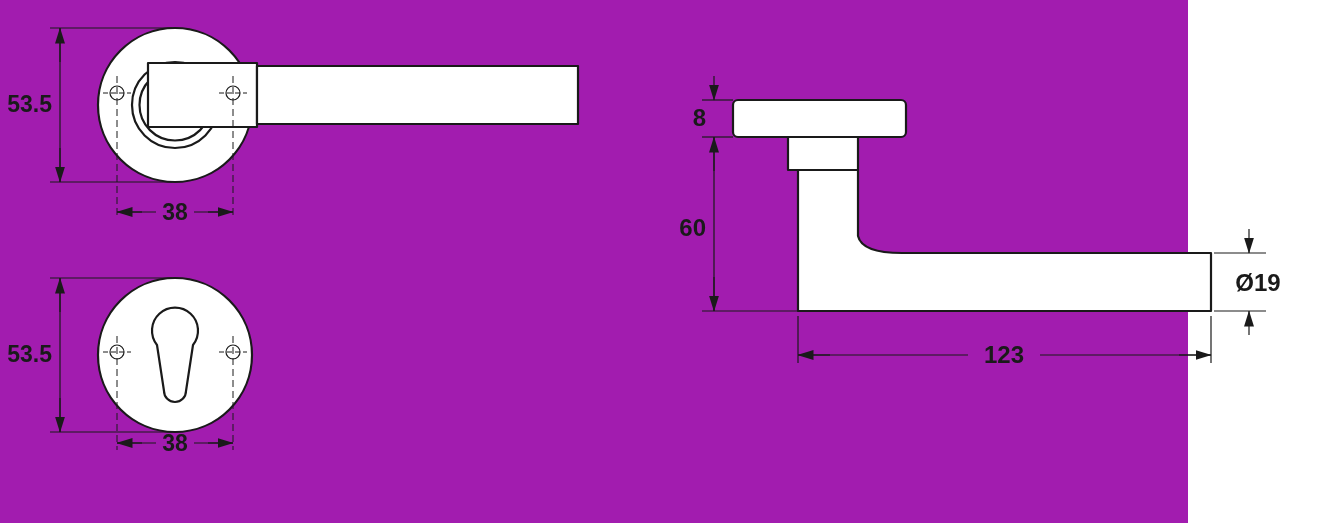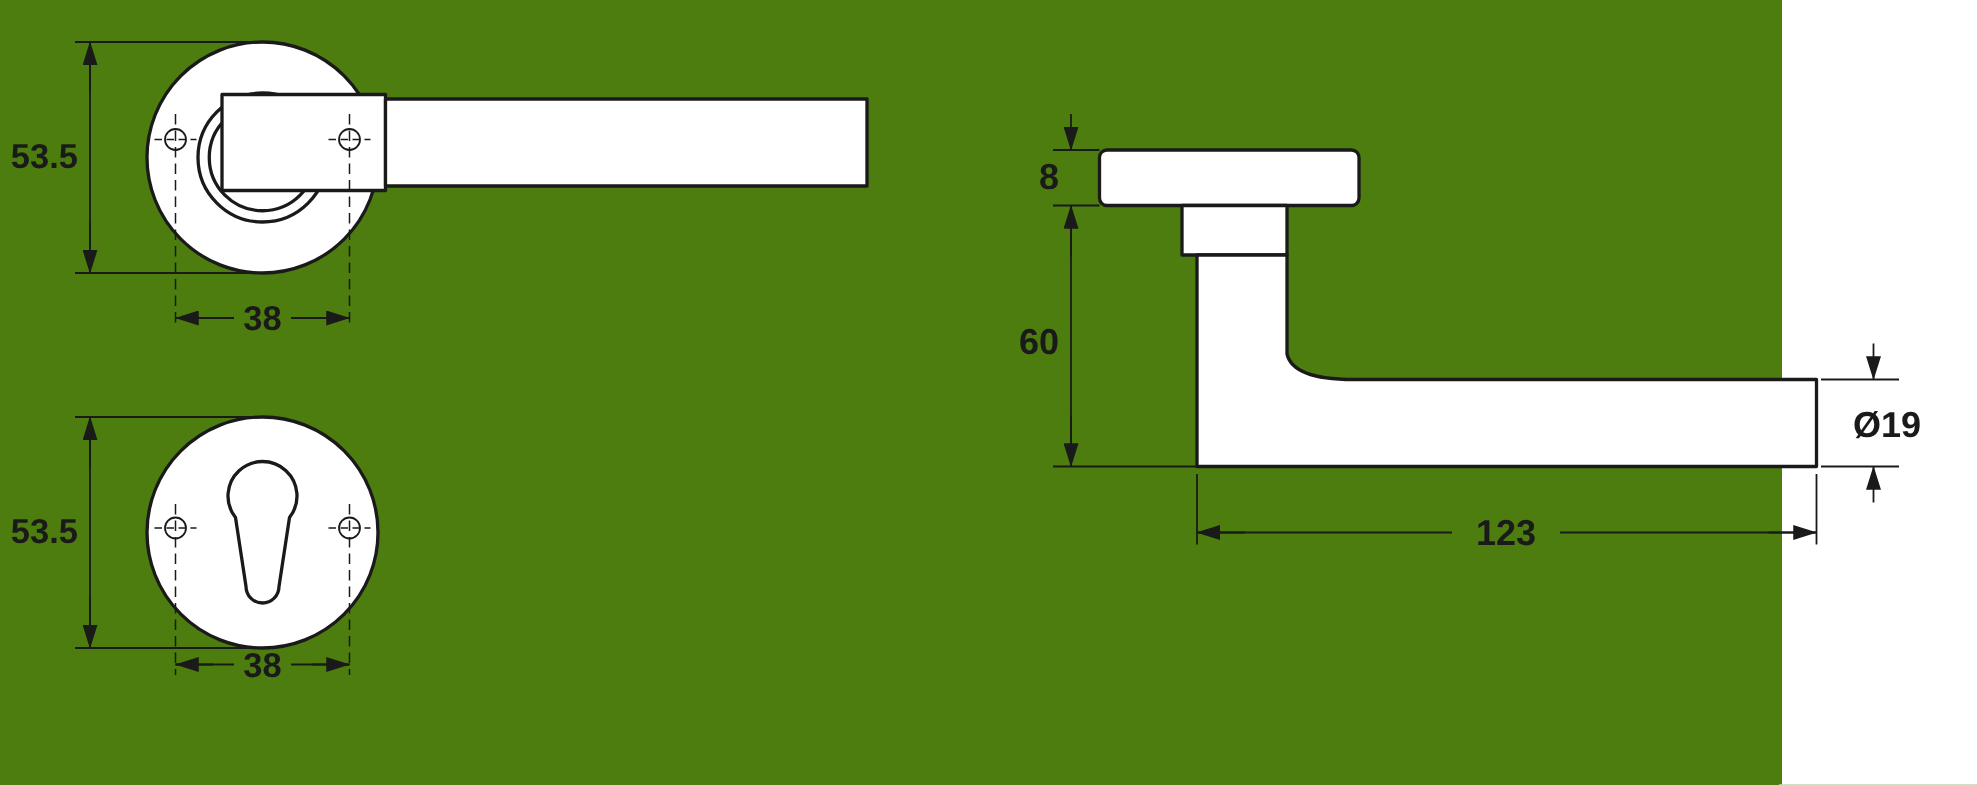--- a/index.html
+++ b/index.html
@@ -8,21 +8,21 @@
     background: #ffffff;
     width: 1318px;
     height: 523px;
     overflow: hidden;
     font-family: "Liberation Sans", sans-serif;
   }
   .drawing-stage {
     position: relative;
     width: 1188px;
     height: 523px;
-    background: #4d7c0f;
+    background: #a21caf;
     text-align: right;
   }
   svg { display: block; }
   .obj {
     fill: #ffffff;
     stroke: #1a1a1a;
     stroke-width: 2.2;
     stroke-linejoin: round;
   }
   .obj-nofill {

